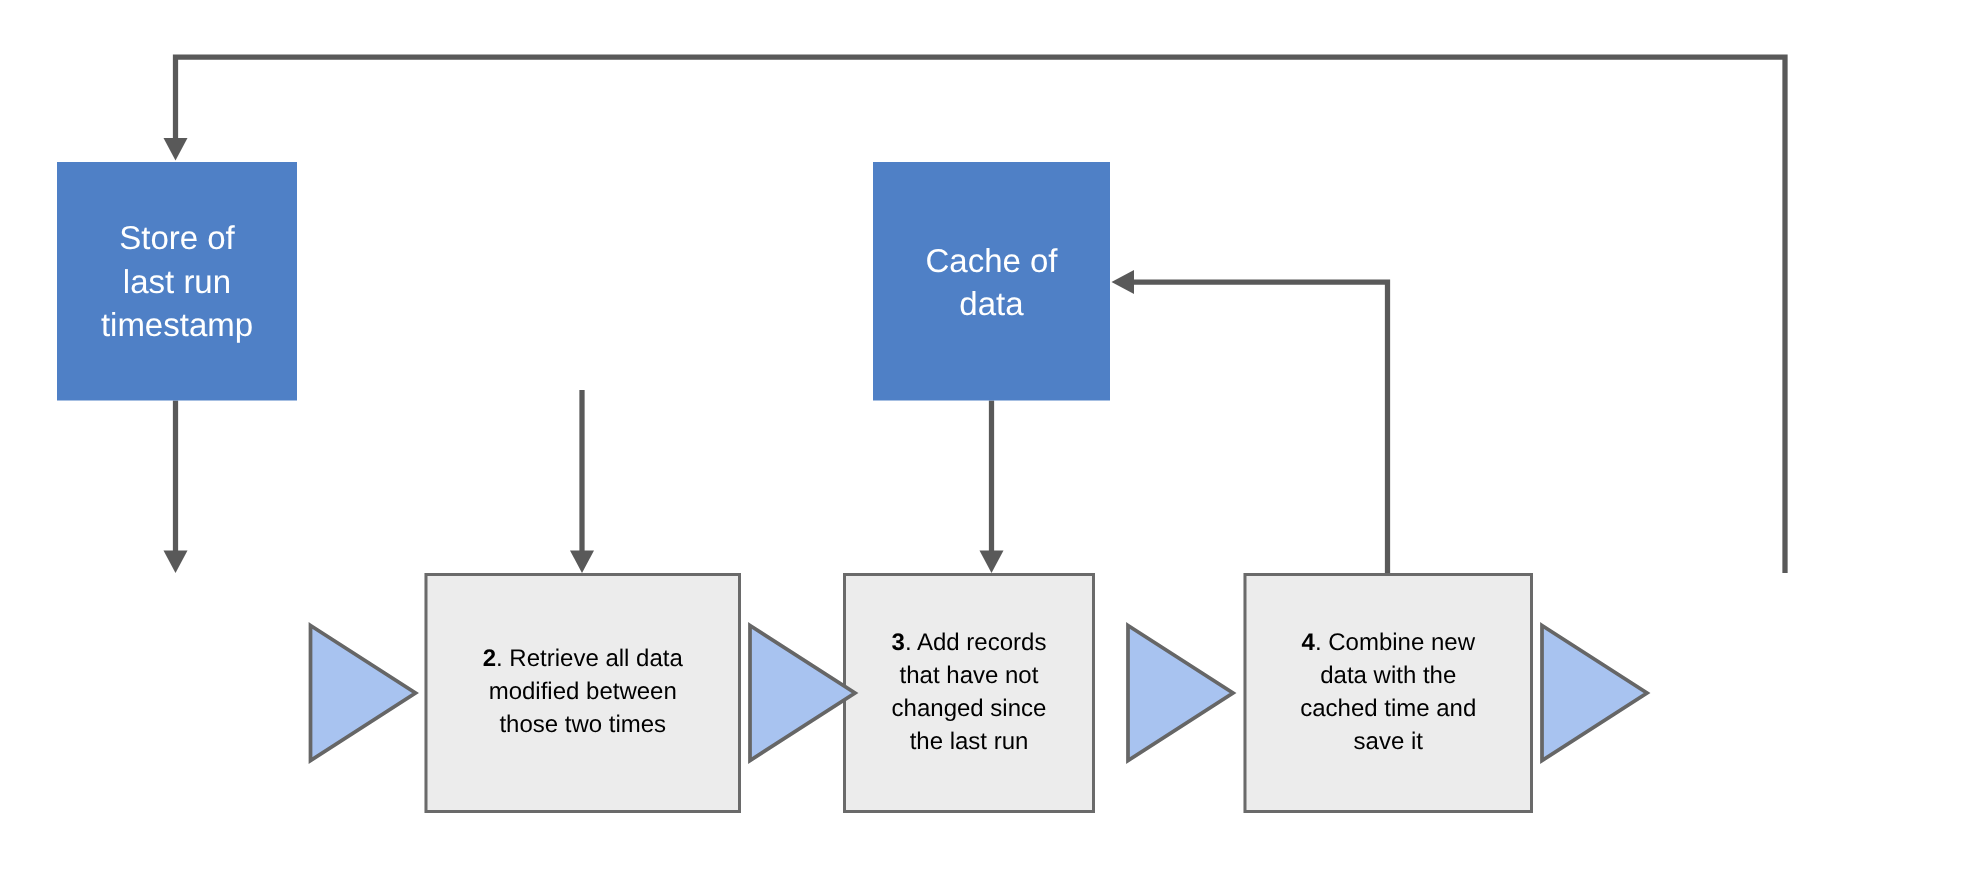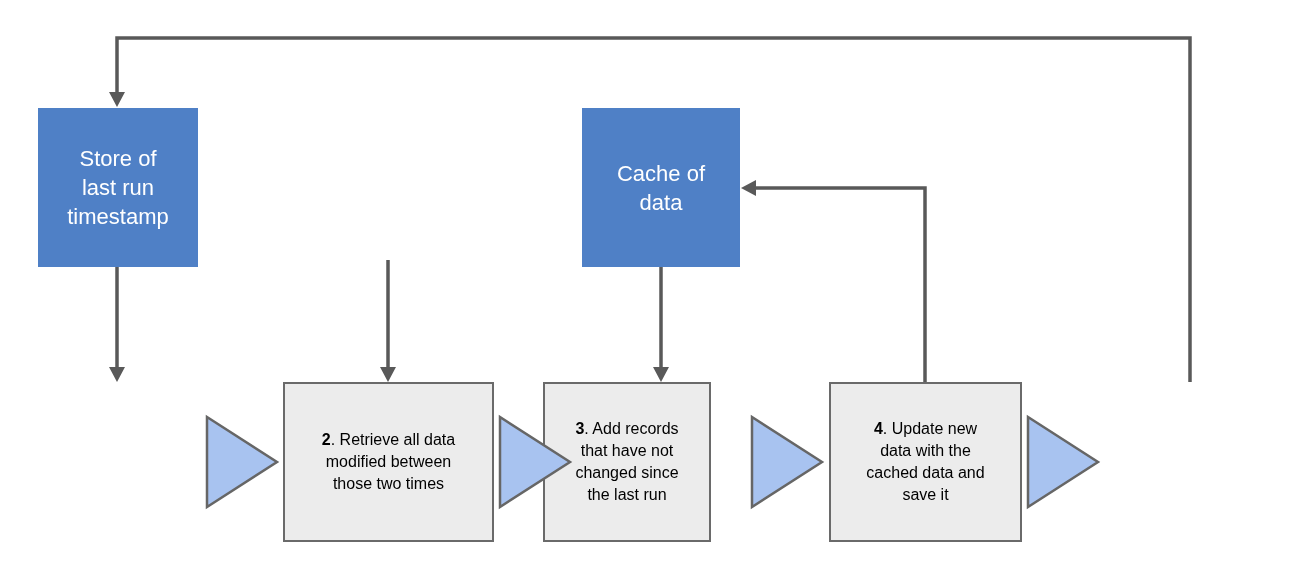--- a/index.html
+++ b/index.html
@@ -112,26 +112,26 @@
   <div class="blue-shape" style="left:582px; top:108px; width:158px; height:159px;">
     <span>Cache of
 data</span>
   </div>
 
 
   <div class="step-box" style="left:283px; width:211px; padding:0 30px;">
     <div><span class="step-num">2</span><span>. Retrieve all data modified between those two times</span></div>
   </div>
 
-  <div class="step-box" style="left:543px; width:168px; padding:0 25px;">
+  <div class="step-box" style="left:562px; width:168px; padding:0 25px;">
     <div><span class="step-num">3</span><span>. Add records that have not changed since the last run</span></div>
   </div>
 
   <div class="step-box" style="left:829px; width:193px; padding:0 26px;">
-    <div><span class="step-num">4</span><span>. Update new data with the cached data and save it</span></div>
+    <div><span class="step-num">4</span><span>. Combine new data with the cached time and save it</span></div>
   </div>
 
 
   <svg class="flow-tri" style="left:205px;" width="75" height="96" viewBox="0 0 75 96">
     <polygon points="2,3 72,48 2,93" fill="#a8c3f0" stroke="#666666" stroke-width="2.5"></polygon>
   </svg>
   <svg class="flow-tri" style="left:498px;" width="75" height="96" viewBox="0 0 75 96">
     <polygon points="2,3 72,48 2,93" fill="#a8c3f0" stroke="#666666" stroke-width="2.5"></polygon>
   </svg>
   <svg class="flow-tri" style="left:750px;" width="75" height="96" viewBox="0 0 75 96">

